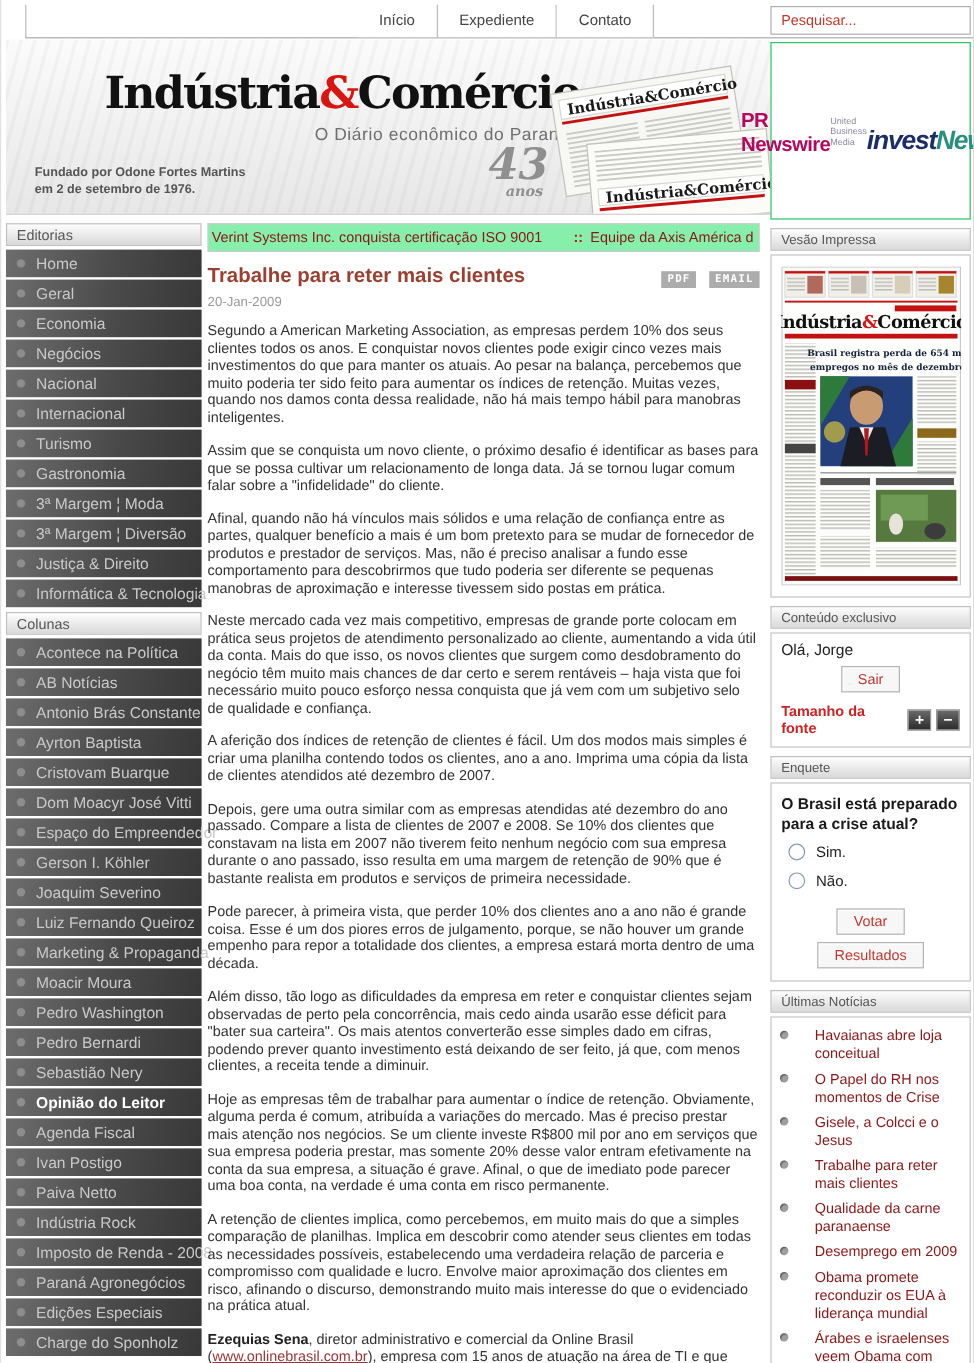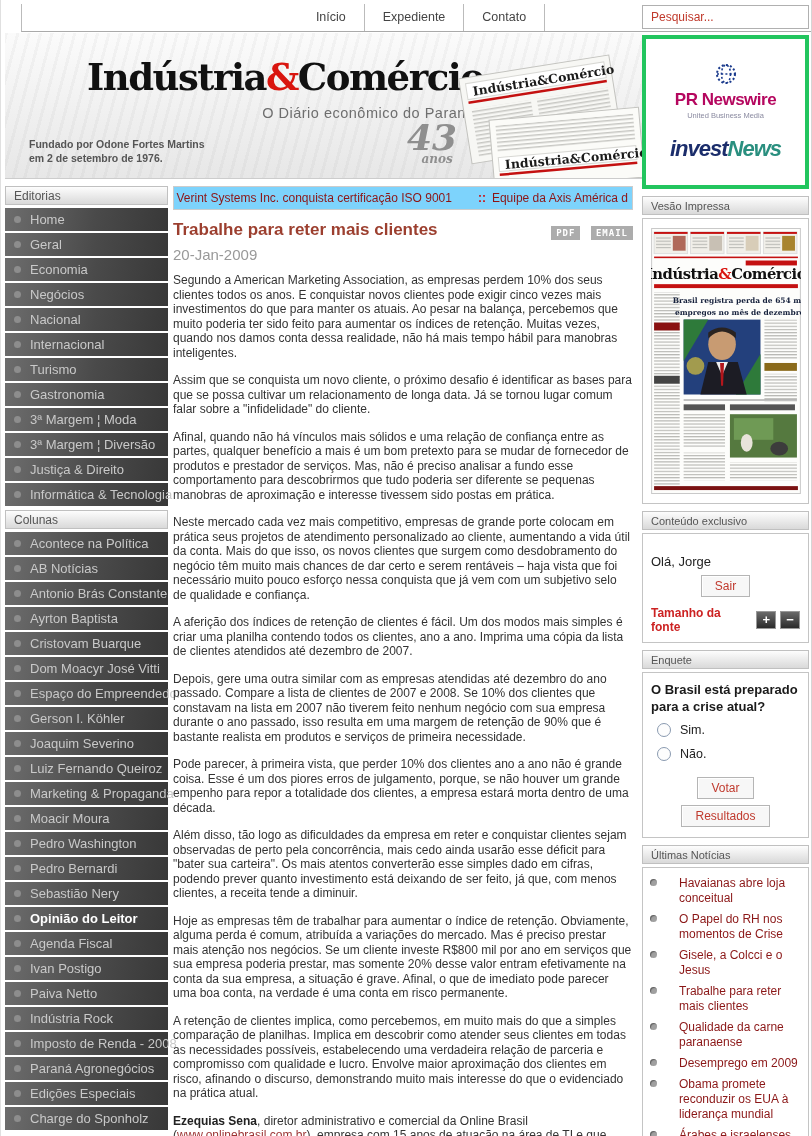--- a/index.html
+++ b/index.html
@@ -31,36 +31,36 @@
   .years .num{font-size:36px;line-height:36px;}
   .years .lbl{font-size:12px;margin-top:-3px;padding-left:10px;}
   .stack{position:absolute;right:-2px;top:18px;}
 
   
   .right{position:absolute;left:641px;top:5px;width:167px;}
   .search-wrap{margin-bottom:6px;}
   .search-wrap input{width:100%;height:24px;box-sizing:border-box;border:1px solid #b0b0b0;
         padding:0 8px;font-size:12px;color:#c0392b;font-family:"Liberation Sans",sans-serif;}
   .search-wrap input::placeholder{color:#c0392b;opacity:1;}
-  .logos-box{border:4px solid #22c55e;background:#fff;height:146px;margin-bottom:7px;
-             display:flex;flex-direction:column;align-items:center;justify-content:center;}
+  .logos-box{border:1px solid #22c55e;background:#fff;height:146px;margin-bottom:7px;
+             display:flex;flex-direction:row;align-items:center;justify-content:center;}
   .prn-name{font-size:17px;font-weight:bold;color:#b5075f;letter-spacing:-.5px;margin-top:4px;}
   .prn-sub{font-size:7.5px;color:#8a8aa0;margin-top:1px;}
   .invest-line{margin-top:16px;font-style:italic;font-weight:bold;font-size:22px;letter-spacing:-1px;}
   .invest-line .inv{color:#1b2d6b;} .invest-line .nws{color:#2a8f7f;}
 
   .box-header{height:19px;line-height:19px;font-size:11px;color:#555;padding-left:8px;
       background:linear-gradient(#fdfdfd,#d9d9d9);border:1px solid #c0c0c0;
       margin-bottom:3px;box-sizing:border-box;}
   .sr-box{border:1px solid #c4c4c4;background:#fff;margin-bottom:7px;box-sizing:border-box;}
   .cover-box{padding:9px 6px;display:flex;justify-content:center;}
   .cv-mast{font-family:"DejaVu Serif",serif;font-weight:bold;font-size:15px;letter-spacing:-.5px;fill:#111;}
   .cv-headline{font-family:"DejaVu Serif",serif;font-weight:bold;font-size:7.6px;fill:#16213c;}
 
-  .exclusive-box{padding:20px 8px 8px;}
+  .exclusive-box{padding:6px 8px 8px;}
   .greeting{font-size:13px;color:#222;margin-bottom:6px;}
   .btn{display:inline-block;background:#f7f7f7;border:1px solid #b5b5b5;
        box-shadow:inset 1px 1px 0 #fff;color:#c03a2e;font-size:12px;
        padding:3px 13px;cursor:pointer;}
   .center{text-align:center;}
   .fontsize-row{margin-top:9px;display:flex;align-items:center;}
   .fontsize-label{color:#cc2222;font-size:12px;font-weight:bold;}
   .sq-btn{display:inline-block;width:18px;height:16px;margin-left:4px;cursor:pointer;
       background:linear-gradient(#6a6a6a,#2b2b2b);color:#fff;font-weight:bold;
       font-size:13px;line-height:15px;text-align:center;border:1px solid #999;}
@@ -87,31 +87,31 @@
   .side-list{margin-bottom:4px;}
   .side-item{height:23px;margin-bottom:2px;display:flex;align-items:center;gap:9px;
       padding-left:9px;cursor:pointer;
       background:linear-gradient(100deg,#6d6d6d 0%,#4a4a4a 55%,#383838 100%);}
   .side-item .dot{background:#8d8d8d;}
   .side-label{font-size:13px;color:#c9c9c9;white-space:nowrap;}
   .side-item.active .side-label{color:#fff;font-weight:bold;}
 
   
   .main{position:absolute;left:172px;top:186px;width:460px;}
-  .ticker{height:24px;box-sizing:border-box;border:1px solid #ccc;background:#7dd3fc;
+  .ticker{height:24px;box-sizing:border-box;border:1px solid #ccc;background:#86efac;
       display:flex;justify-content:flex-end;align-items:center;gap:26px;
       white-space:nowrap;overflow:hidden;padding:0 4px;}
   .ticker-item{font-size:12px;color:#8c1515;cursor:pointer;}
   .ticker-bullet{color:#cc1111;font-weight:bold;margin-right:6px;}
   .title-row{position:relative;margin-top:10px;}
   .article-title{margin:0;font-size:17px;font-weight:bold;color:#9c3f2f;}
   .doc-btns{position:absolute;right:0;top:2px;}
   .doc-btn{font-family:"DejaVu Sans Mono",monospace;font-size:9px;font-weight:bold;
       background:#acacac;color:#fff;padding:2px 5px;margin-left:6px;letter-spacing:1px;cursor:pointer;}
-  .date{font-size:15px;color:#999;margin:6px 0 10px;}
+  .date{font-size:11px;color:#999;margin:6px 0 10px;}
   .article-body p{margin:0 0 13px;font-size:12px;line-height:14.5px;color:#333;}
   .author{margin:0;font-size:12px;line-height:14.5px;color:#333;}
   .author b{color:#222;}
   .author a{color:#9c3434;text-decoration:underline;cursor:pointer;}
 </style>
 </head>
 <body>
 
 <div class="page">
 

